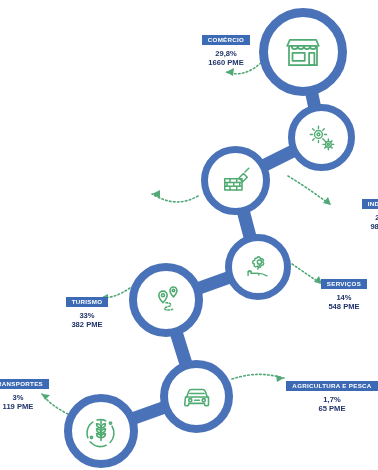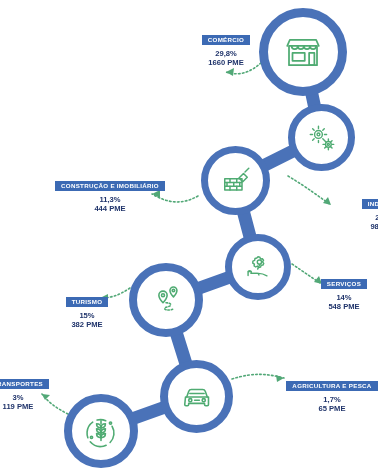--- a/index.html
+++ b/index.html
@@ -125,25 +125,20 @@
   </div>
 
   <div class="node" style="left:201px;top:146px;width:69px;height:69px;border:7px solid #4a72b8;">
     <svg width="36" height="36" viewBox="0 0 48 48" fill="none" stroke="#4fab72" stroke-width="2" stroke-linecap="round" stroke-linejoin="round">
       <path d="M9 21h23v5H9zM9 26h23v5H9zM9 31h23v5H9z"></path>
       <path d="M16 21v5M25 21v5M12 26v5M21 26v5M29 26v5M16 31v5M25 31v5"></path>
       <path d="M28 20l6-6 5 5-6 6z"></path>
       <path d="M36 12l5-5"></path>
     </svg>
   </div>
-  <div class="label" style="left:50px;top:174px;">
-    <span class="badge">CONSTRUÇÃO E IMOBILIÁRIO</span>
-    <div class="pct">11,3%</div>
-    <div class="pme">444 PME</div>
-  </div>
 
   <div class="node" style="left:225px;top:234px;width:66px;height:66px;border:7px solid #4a72b8;">
     <svg width="34" height="34" viewBox="0 0 48 48" fill="none" stroke="#4fab72" stroke-width="2" stroke-linecap="round" stroke-linejoin="round">
       <path d="M24 9.5l2.6.5.9 2.6 2.7-.3 1.6 2.2-1.4 2.3 1.7 2.1-1.1 2.5-2.7.2-.6 2.6-2.7.4-1.9-2-2.3 1.4-2.3-1.5 .4-2.7-2.3-1.4 .2-2.7 2.5-1 .4-2.7 2.6-.7z"></path>
       <path d="M26.5 20.5l-3 6.5"></path>
       <circle cx="26" cy="17" r="3"></circle>
       <path d="M10 36v-4.5c0-1.2 1-2.2 2.2-2.2 1.2 0 2.2 1 2.2 2.2V33h10.4c4.5 0 8.2 1.4 11.8 3.4"></path>
       <path d="M10 30.5h4.4"></path>
       <path d="M14.4 33h8.6c1.3 0 2.3 1 2.3 2.2"></path>
     </svg>
@@ -158,21 +153,21 @@
     <svg width="38" height="38" viewBox="0 0 48 48" fill="none" stroke="#4fab72" stroke-width="2" stroke-linecap="round" stroke-linejoin="round">
       <path d="M15 18a5.2 5.2 0 1 1 10.4 0c0 4-5.2 9.5-5.2 9.5S15 22 15 18z"></path>
       <circle cx="20.2" cy="18" r="1.9"></circle>
       <path d="M29 12a4.4 4.4 0 1 1 8.8 0c0 3.4-4.4 8-4.4 8s-4.4-4.6-4.4-8z"></path>
       <circle cx="33.4" cy="12" r="1.6"></circle>
       <path d="M24 27.5c3 0 6 .8 6 2.6 0 2-4 2.2-6 3-2.2.9-2.2 2.6 0 3.2 2.5.7 7 .5 10-1.4" stroke-dasharray="1.8 2.4"></path>
     </svg>
   </div>
   <div class="label" style="left:27px;top:290px;">
     <span class="badge">TURISMO</span>
-    <div class="pct">15%</div>
+    <div class="pct">33%</div>
     <div class="pme">382 PME</div>
   </div>
 
   <div class="node" style="left:160px;top:360px;width:73px;height:73px;border:8px solid #4a72b8;">
     <svg width="38" height="38" viewBox="0 0 48 48" fill="none" stroke="#4fab72" stroke-width="2" stroke-linecap="round" stroke-linejoin="round">
       <path d="M11 24l2.6-7.2c.5-1.4 1.8-2.3 3.3-2.3h14.2c1.5 0 2.8.9 3.3 2.3L37 24"></path>
       <path d="M9.5 24h29v9.5c0 .9-.7 1.6-1.6 1.6h-1.8c-.9 0-1.6-.7-1.6-1.6V32H13.5v1.5c0 .9-.7 1.6-1.6 1.6h-1.8c-.9 0-1.6-.7-1.6-1.6z"></path>
       <circle cx="15.5" cy="28" r="2"></circle>
       <circle cx="32.5" cy="28" r="2"></circle>
       <path d="M21 28h6"></path>

